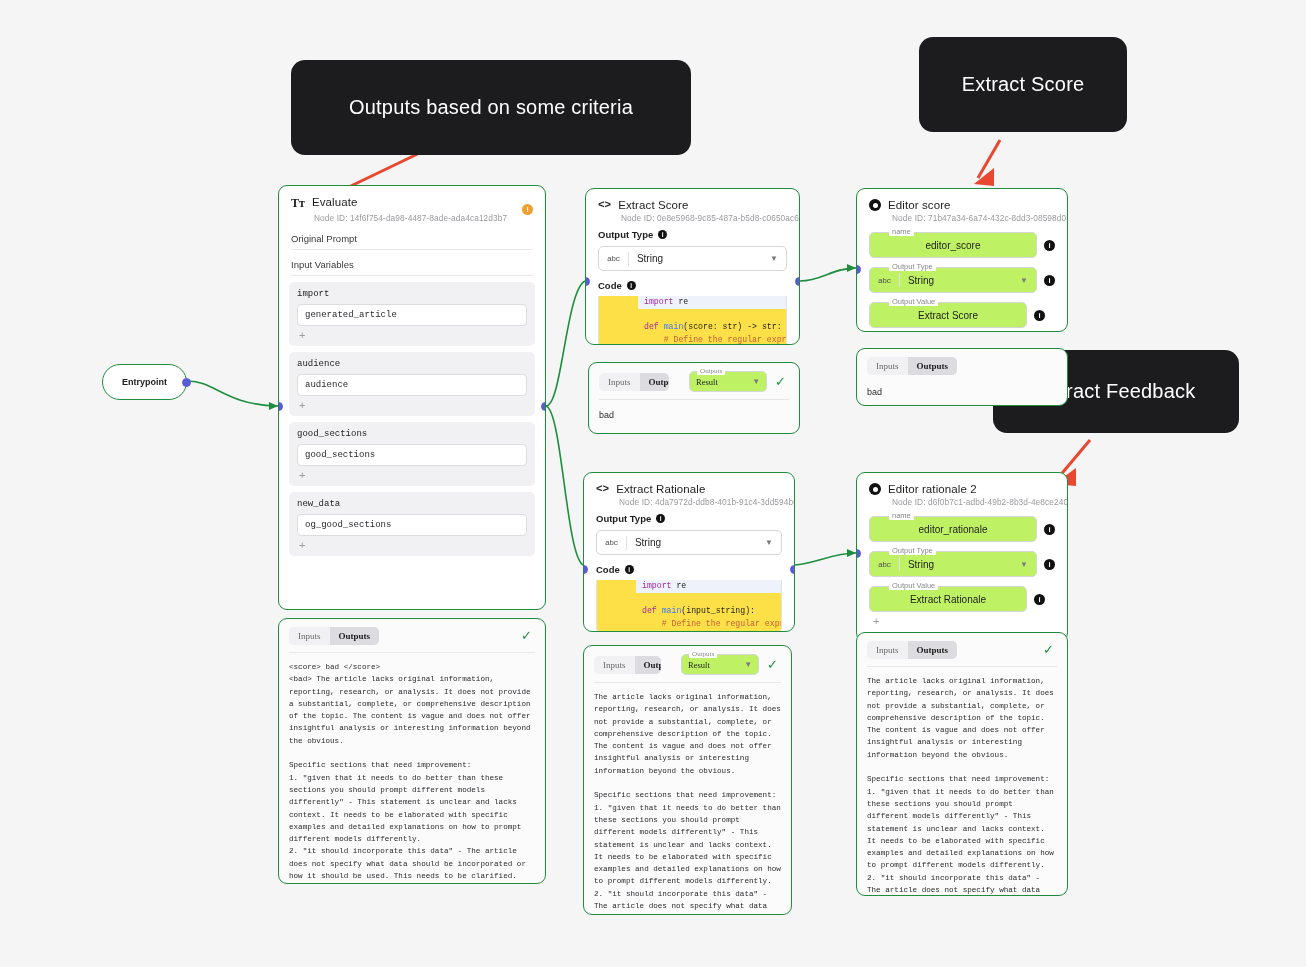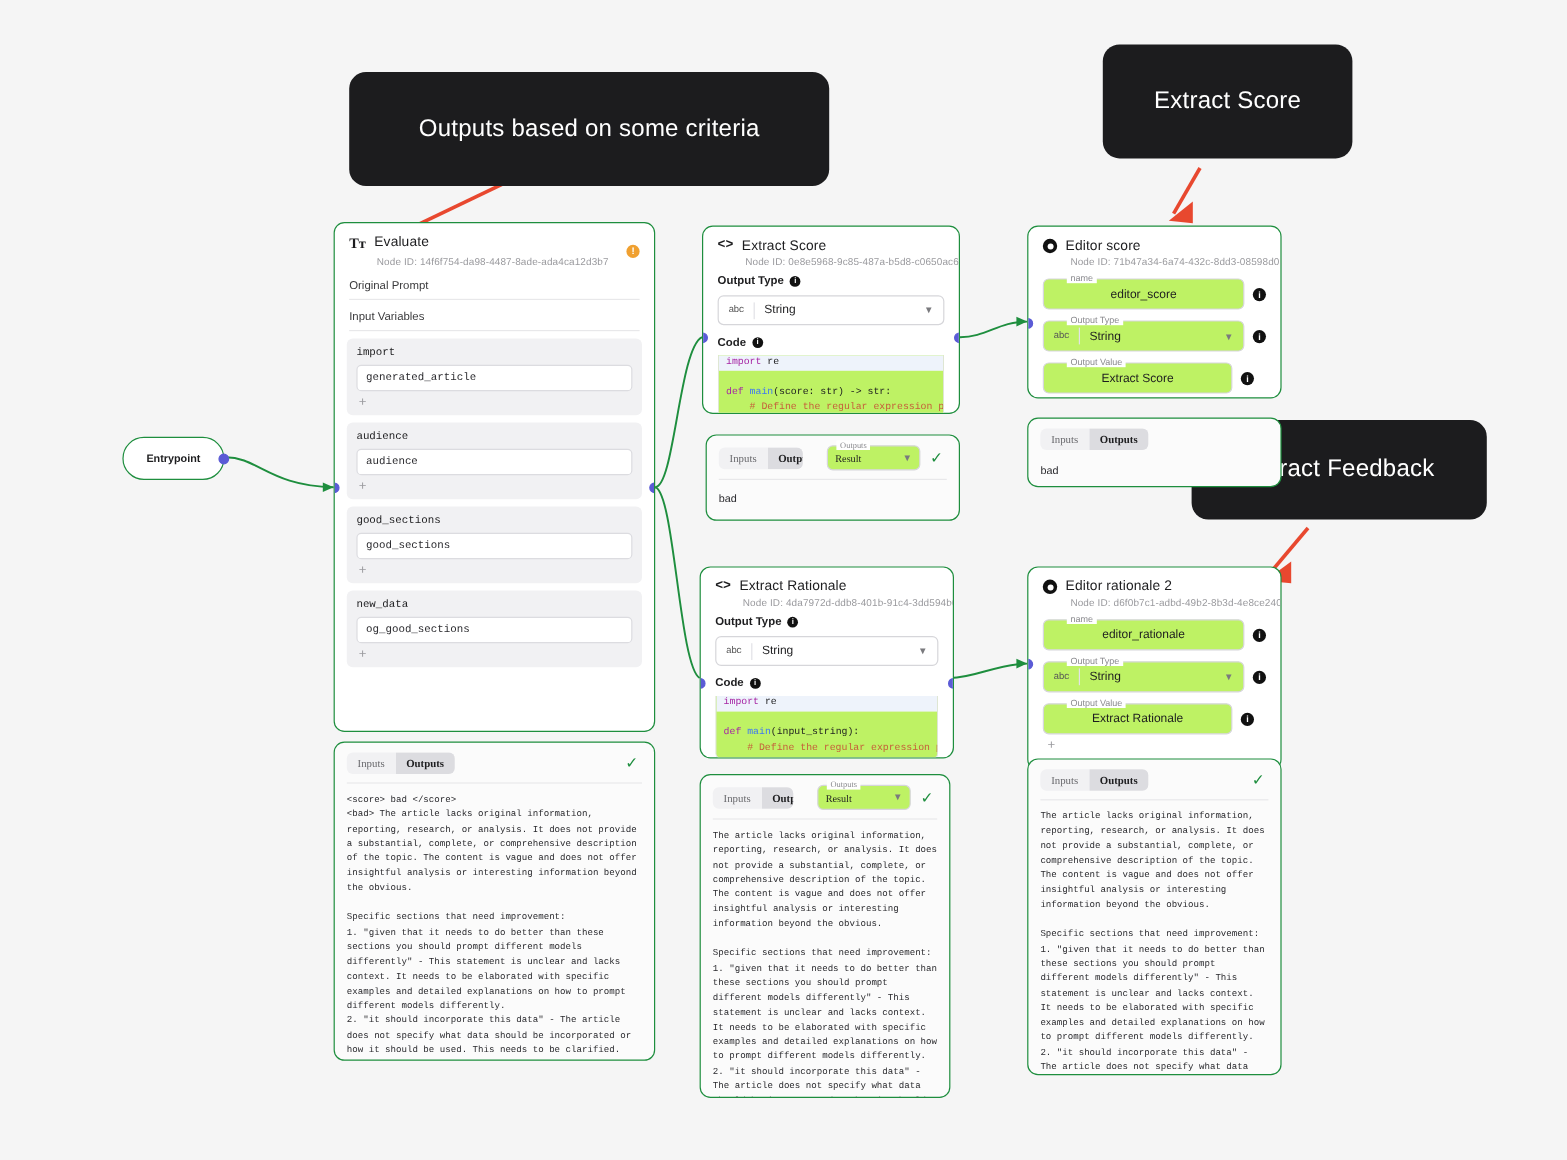--- a/index.html
+++ b/index.html
@@ -92,21 +92,21 @@
   }
   .abc { font-size:8px; color:#555; font-family:"Liberation Mono", monospace; letter-spacing:-.5px;}
   .sel-sep { width:1px; height:14px; background:#e2e2e6; }
   .sel-val { font-size:10px; color:#1d1d1f; flex:1; }
   .caret { font-size:8px; color:#7a7a7e; }
 
   
   .codebox {
     border:1px solid #e2e2e6; border-top:none; border-radius:0 0 4px 4px;
     font-family:"Liberation Mono", monospace; font-size:8.2px; line-height:1.55;
-    overflow:hidden; background:#bef264;
+    overflow:hidden; background:#fde047;padding-left:39px;
   }
   .code-line { padding:0 6px; white-space:pre; }
   .code-line.hl { background:#eef3fb; }
   .kw { color:#a626a4; }
   .fn { color:#4078f2; }
   .cm { color:#c5603a; }
   .pl { color:#1d1d1f; }
 
   
   .of { position:relative; margin:9px 12px 0 12px; }

